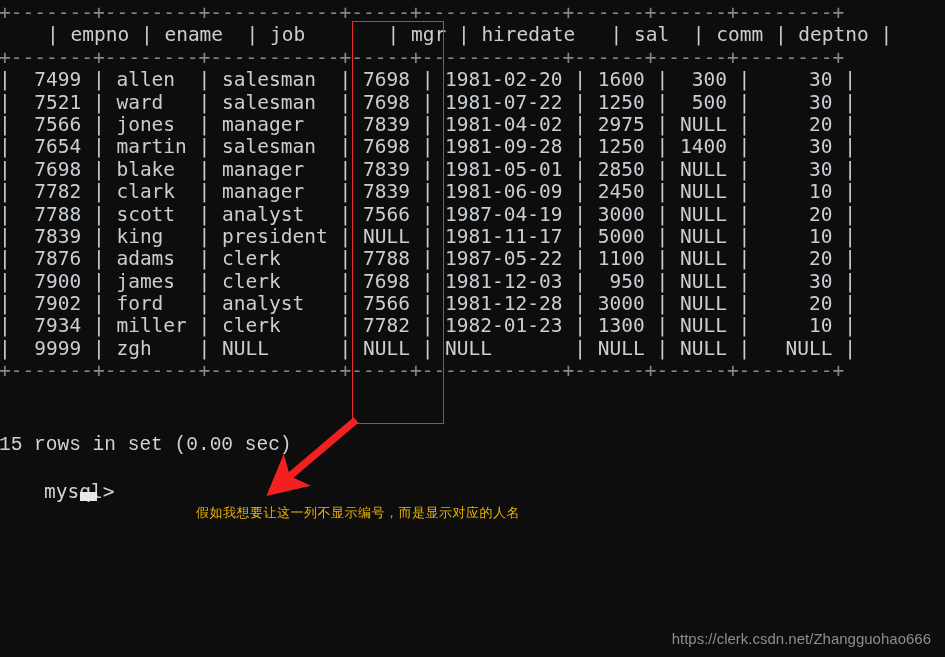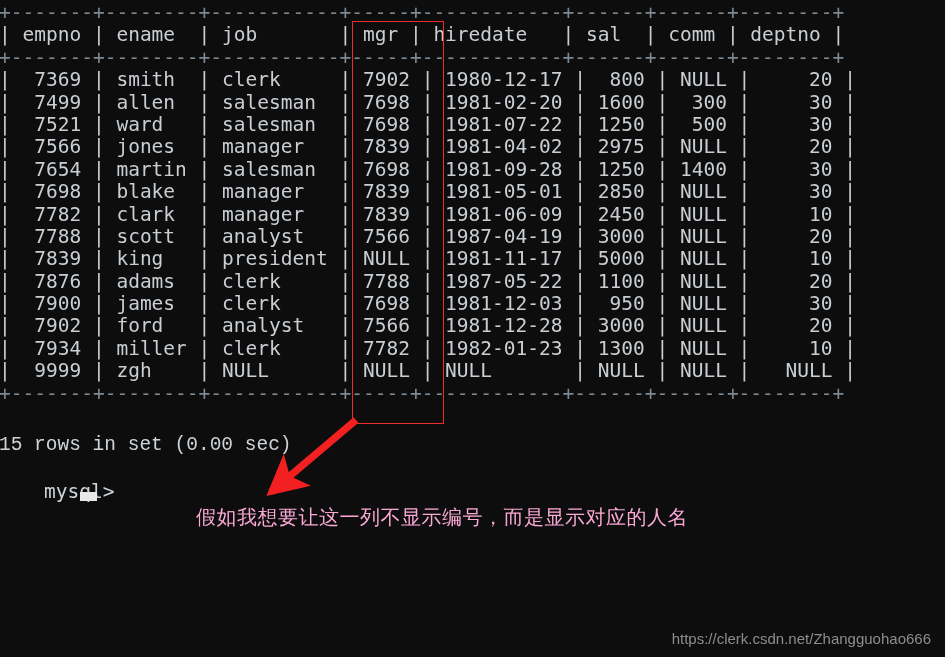--- a/index.html
+++ b/index.html
@@ -29,21 +29,21 @@
   }
   .row{
     height:22.4px;
     white-space:pre;
     font-family:"DejaVu Sans Mono","Liberation Mono",monospace;
     font-size:19.5px;
     line-height:22.4px;
     color:#c9ced3;
   }
   .row.border{ color:#7e8a93; }
-  .row.header{ color:#c9ced3; }
+  .row.header{ color:#c9ced3;margin-left:48px; }
 
   
   #status-line{ left:-1px; top:434px; color:#cdd3d8;font-family:Liberation Mono, monospace; }
   #prompt-line{ left:-1px; top:481px; color:#cdd3d8;padding-left:45px; }
   #cursor-block{
     position:absolute;left:80px;top:492px;width:17px;height:9px;
     background:#e8e8e8;
   }
 
   
@@ -58,22 +58,22 @@
   
   #arrow-svg{
     position:absolute;left:245px;top:408px;width:130px;height:100px;
     pointer-events:none;
   }
 
   
   #annotation{
     position:absolute;left:196px;top:504px;
     font-family:"DejaVu Sans","Liberation Sans",sans-serif;
-    font-size:20px;
-    color:#f9a8d4;
+    font-size:13px;
+    color:#eab308;
     white-space:nowrap;
     letter-spacing:.5px;
   }
 
   
   #watermark{
     position:absolute;right:14px;bottom:10px;
     font-family:"Liberation Sans","DejaVu Sans",sans-serif;
     font-size:15px;
     color:#8d8d8d;
@@ -82,21 +82,20 @@
 </style>
 </head>
 <body>
 
 <div id="terminal">
 
   <div id="table-block">
       <div class="row border">+-------+--------+-----------+-----+------------+------+------+--------+</div>
       <div class="row header">| empno | ename  | job       | mgr | hiredate   | sal  | comm | deptno |</div>
       <div class="row border">+-------+--------+-----------+-----+------------+------+------+--------+</div>
-      <div class="row data">|  7369 | smith  | clerk     | 7902 | 1980-12-17 |  800 | NULL |     20 |</div>
       <div class="row data">|  7499 | allen  | salesman  | 7698 | 1981-02-20 | 1600 |  300 |     30 |</div>
       <div class="row data">|  7521 | ward   | salesman  | 7698 | 1981-07-22 | 1250 |  500 |     30 |</div>
       <div class="row data">|  7566 | jones  | manager   | 7839 | 1981-04-02 | 2975 | NULL |     20 |</div>
       <div class="row data">|  7654 | martin | salesman  | 7698 | 1981-09-28 | 1250 | 1400 |     30 |</div>
       <div class="row data">|  7698 | blake  | manager   | 7839 | 1981-05-01 | 2850 | NULL |     30 |</div>
       <div class="row data">|  7782 | clark  | manager   | 7839 | 1981-06-09 | 2450 | NULL |     10 |</div>
       <div class="row data">|  7788 | scott  | analyst   | 7566 | 1987-04-19 | 3000 | NULL |     20 |</div>
       <div class="row data">|  7839 | king   | president | NULL | 1981-11-17 | 5000 | NULL |     10 |</div>
       <div class="row data">|  7876 | adams  | clerk     | 7788 | 1987-05-22 | 1100 | NULL |     20 |</div>
       <div class="row data">|  7900 | james  | clerk     | 7698 | 1981-12-03 |  950 | NULL |     30 |</div>

